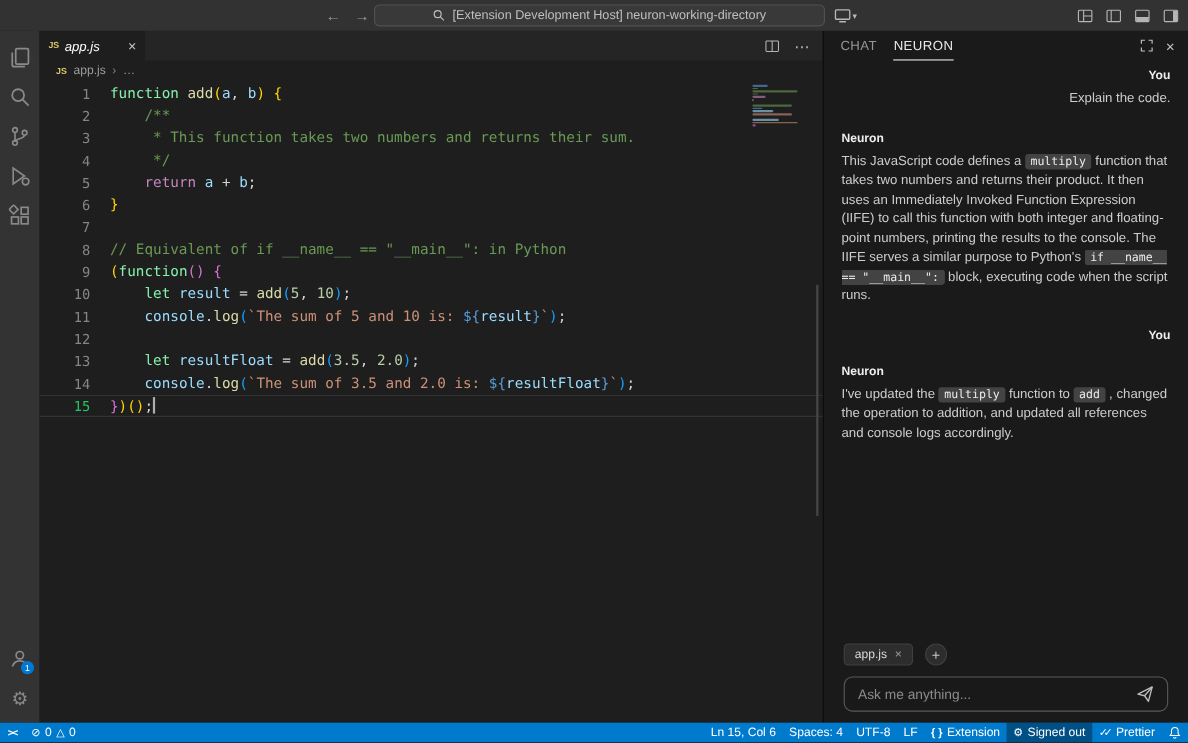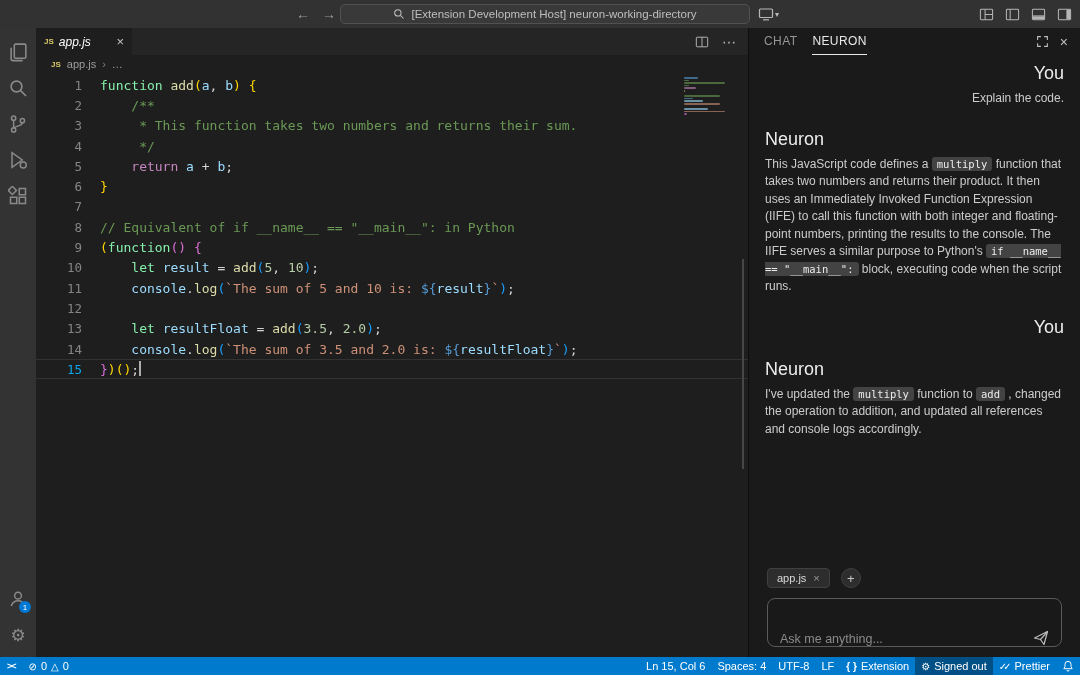--- a/index.html
+++ b/index.html
@@ -38,52 +38,52 @@
   .tab-actions{margin-left:auto;display:flex;align-items:center;gap:13px;padding-right:12px;color:#b5b5b5;font-size:14px;}
   .breadcrumb{height:18px;display:flex;align-items:center;gap:6px;padding-left:15px;color:#9d9d9d;font-size:11px;flex:0 0 auto;}
   .bc-sep{font-size:11px;color:#808080;}
 
   .code-area{position:relative;flex:1;padding-top:2px;overflow:hidden;}
   .code-line{display:flex;height:20.3px;align-items:center;white-space:pre;
     font-family:"DejaVu Sans Mono",monospace;font-size:13px;color:#d4d4d4;}
   .ln{width:46px;text-align:right;color:#858585;flex:0 0 auto;font-size:12.5px;}
   .lc{margin-left:18px;}
   .code-line.active{box-shadow:inset 0 1px 0 #323232, inset 0 -1px 0 #323232;}
-  .code-line.active .ln{color:#0ea5e9;padding-left:20px;}
+  .code-line.active .ln{color:#22c55e;padding-left:20px;}
   .cursor{display:inline-block;width:1.5px;height:15px;background:#aeafad;vertical-align:-2px;}
   .tk-kw{color:#86efac}.tk-ctrl{color:#c586c0}.tk-fn{color:#dcdcaa}.tk-vr{color:#9cdcfe}.tk-num{color:#b5cea8}
   .tk-str{color:#ce9178}.tk-cmt{color:#6a9955}.tk-pl{color:#d4d4d4}.tk-b1{color:#ffd700}.tk-b2{color:#da70d6}
   .tk-b3{color:#179fff}.tk-ip{color:#569cd6}
   .minimap{position:absolute;top:4px;right:16px;width:48px;display:flex;flex-direction:column;gap:1px;}
   .mm-line{height:1.6px;opacity:0.6;border-radius:1px;}
   .scroll-mark{position:absolute;right:4px;top:186px;width:2px;height:210px;background:#474747;}
 
   
   .chat-panel{flex:1;background:#1a1a1b;border-left:1px solid #0d0d0d;display:flex;flex-direction:column;min-width:0;}
   .panel-header{height:27px;display:flex;align-items:center;gap:15px;padding:0 12px 0 15px;flex:0 0 auto;}
   .panel-tab{font-size:12px;color:#969696;letter-spacing:.4px;height:100%;display:flex;align-items:center;
     border-bottom:1px solid transparent;}
   .panel-tab.active{color:#e9e9e9;border-bottom-color:#e9e9e9;}
   .panel-actions{margin-left:auto;display:flex;gap:11px;align-items:center;color:#c0c0c0;}
   .panel-close{font-size:14px;line-height:1;}
   .chat-messages{flex:1;padding:8px 16px 0;overflow:hidden;}
   .msg{margin-bottom:21px;}
-  .msg .author{font-size:18px;font-weight:normal;color:#ededed;margin-bottom:6px;}
+  .msg .author{font-size:11px;font-weight:bold;color:#ededed;margin-bottom:6px;}
   .msg.user{text-align:right;}
   .msg .mbody{font-size:12px;line-height:17.5px;color:#cccccc;}
   .msg .mbody code{font-family:"DejaVu Sans Mono",monospace;font-size:10.5px;background:#434344;color:#ececec;
     padding:1px 5px;border-radius:3px;line-height:1;}
   .chat-footer{flex:0 0 auto;padding:0 18px 10px;}
   .chip-row{display:flex;align-items:center;gap:11px;margin-bottom:10px;}
   .ctx-chip{background:#2d2d2e;border:1px solid #404041;border-radius:4px;color:#dadada;font-size:11px;
     padding:3px 9px;display:flex;gap:7px;align-items:center;}
   .ctx-chip .x{color:#9a9a9a;font-size:11px;line-height:1;}
   .add-btn{width:20px;height:20px;border-radius:50%;background:#2d2d2e;border:1px solid #404041;color:#c8c8c8;
     font-size:13px;display:flex;align-items:center;justify-content:center;line-height:1;}
-  .chat-input{height:49px;border:1px solid #5a5a5a;border-radius:8px;display:flex;align-items:flex-end;
+  .chat-input{height:32px;border:1px solid #5a5a5a;border-radius:8px;display:flex;align-items:center;
     padding:0 12px;background:#19191a;}
   .chat-input input{flex:1;background:transparent;border:none;outline:none;color:#d0d0d0;font-size:12.5px;
     font-family:"Liberation Sans",sans-serif;}
   .chat-input input::placeholder{color:#8a8a8a;}
 
   
   .statusbar{height:18px;background:#007acc;display:flex;align-items:center;color:#fff;font-size:11px;flex:0 0 auto;}
   .sb-item{display:flex;align-items:center;gap:4px;padding:0 6px;height:18px;white-space:nowrap;}
   .sb-item.hl{background:rgba(0,0,0,0.35);}
   .sb-remote{font-size:9px;font-weight:bold;letter-spacing:-1px;padding:0 7px;}

